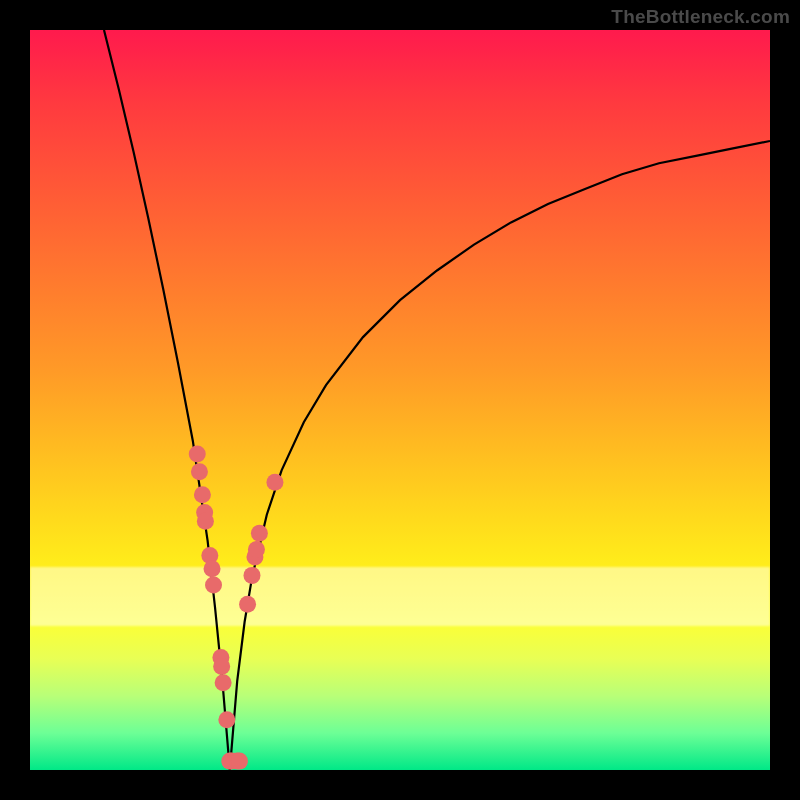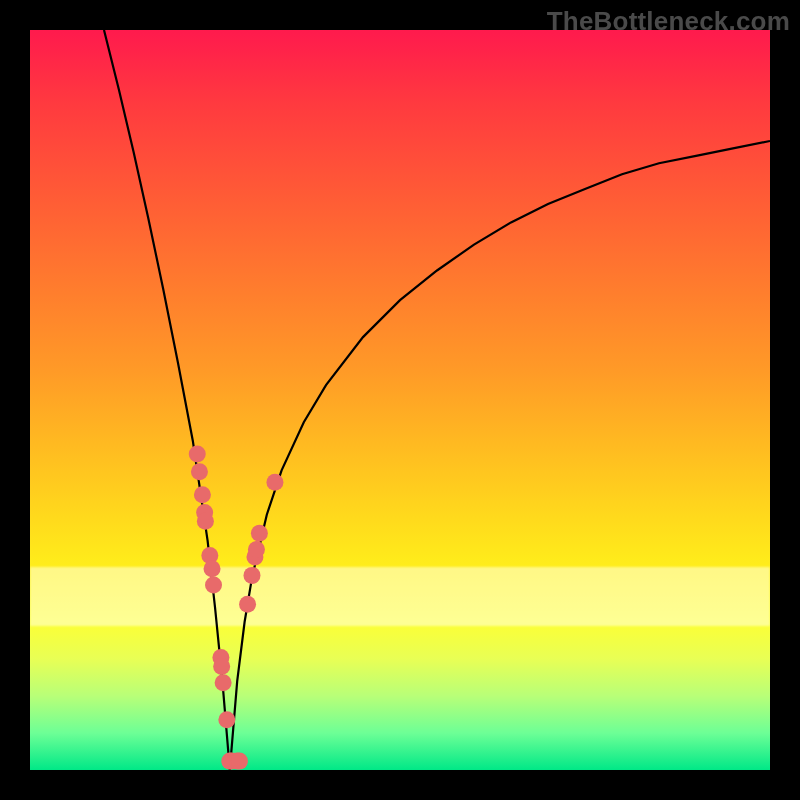--- a/index.html
+++ b/index.html
@@ -41,21 +41,21 @@
     width: 100%;
     top: 72.5%;
     height: 8%;
     background: rgba(255,255,225,0.55);
     filter: blur(1px);
   }
   .watermark {
     position: absolute;
     top: 6px;
     right: 10px;
-    font-size: 26px;
+    font-size: 19px;
     font-weight: 600;
     color: #4a4a4a;
     letter-spacing: 0.2px;
     user-select: none;
   }
   svg.plot {
     position: absolute;
     left: 0;
     top: 0;
     width: 740px;

